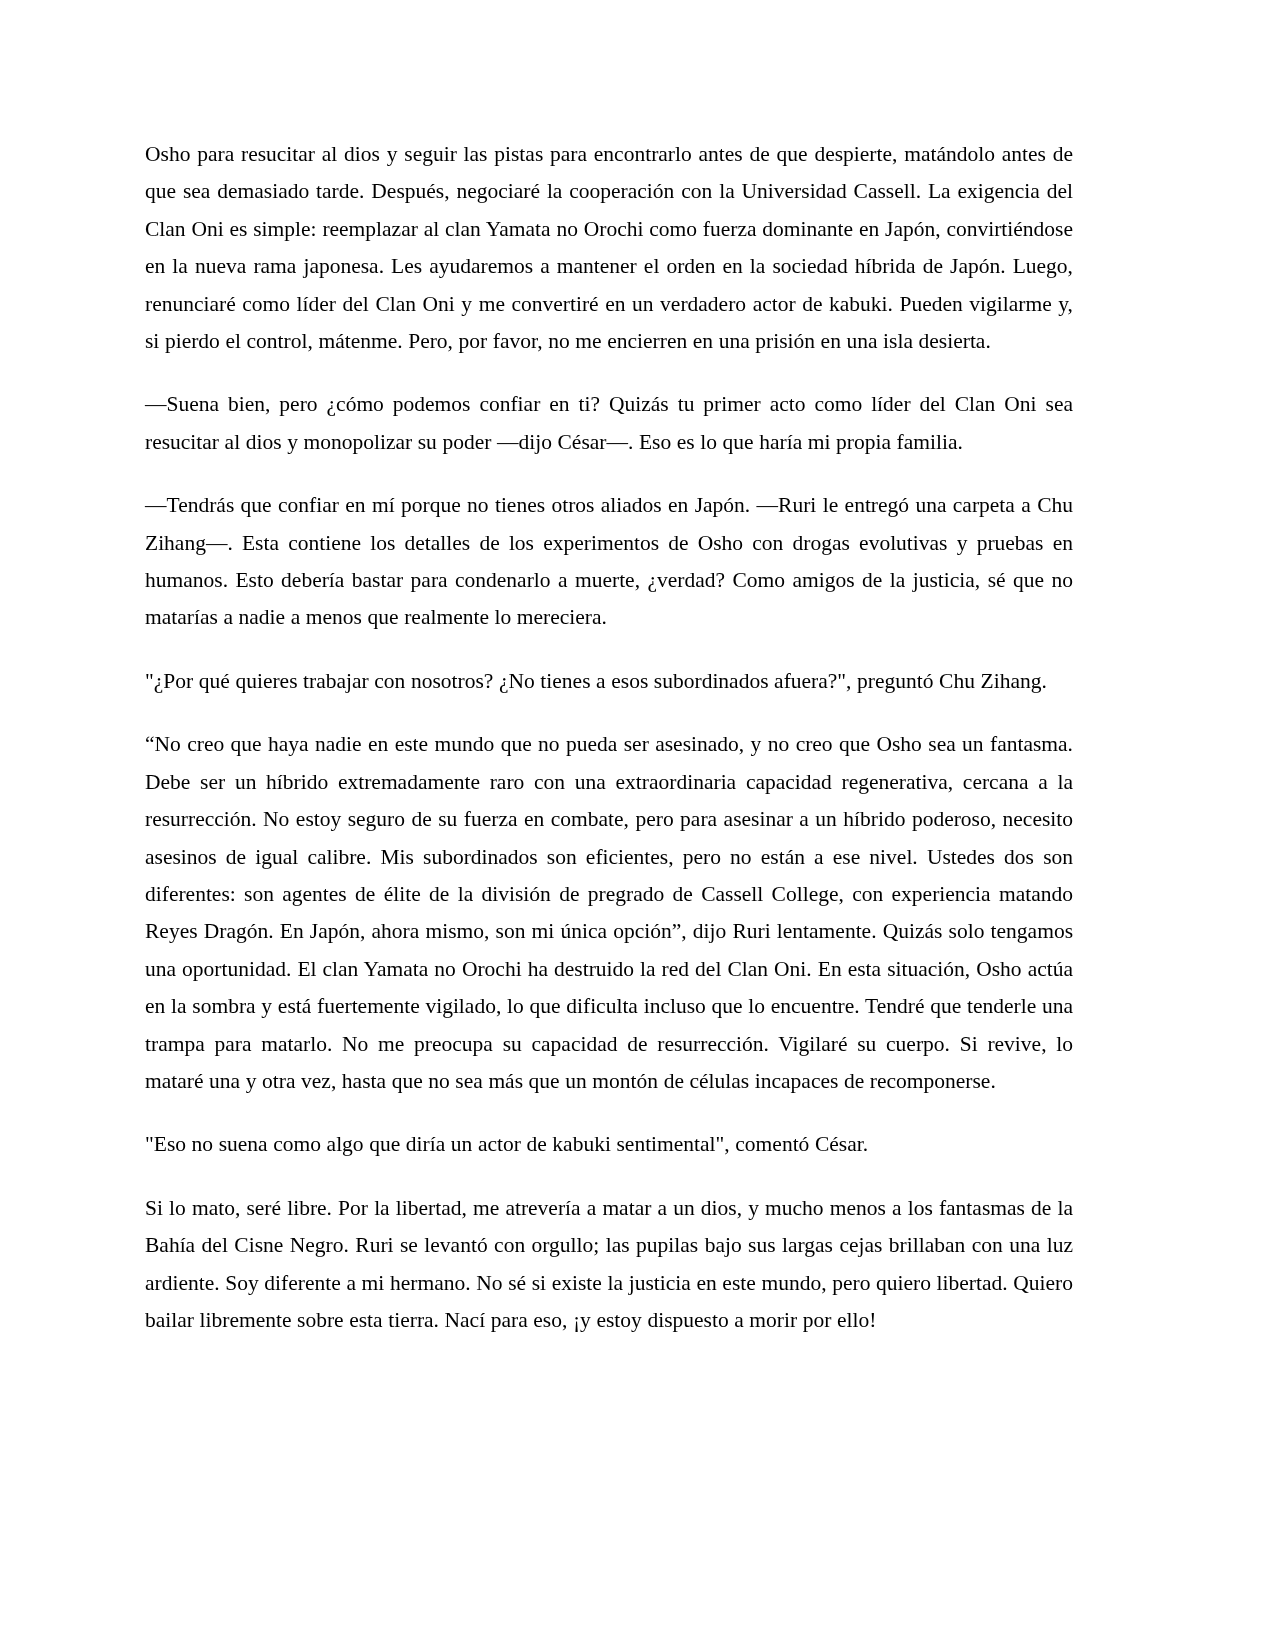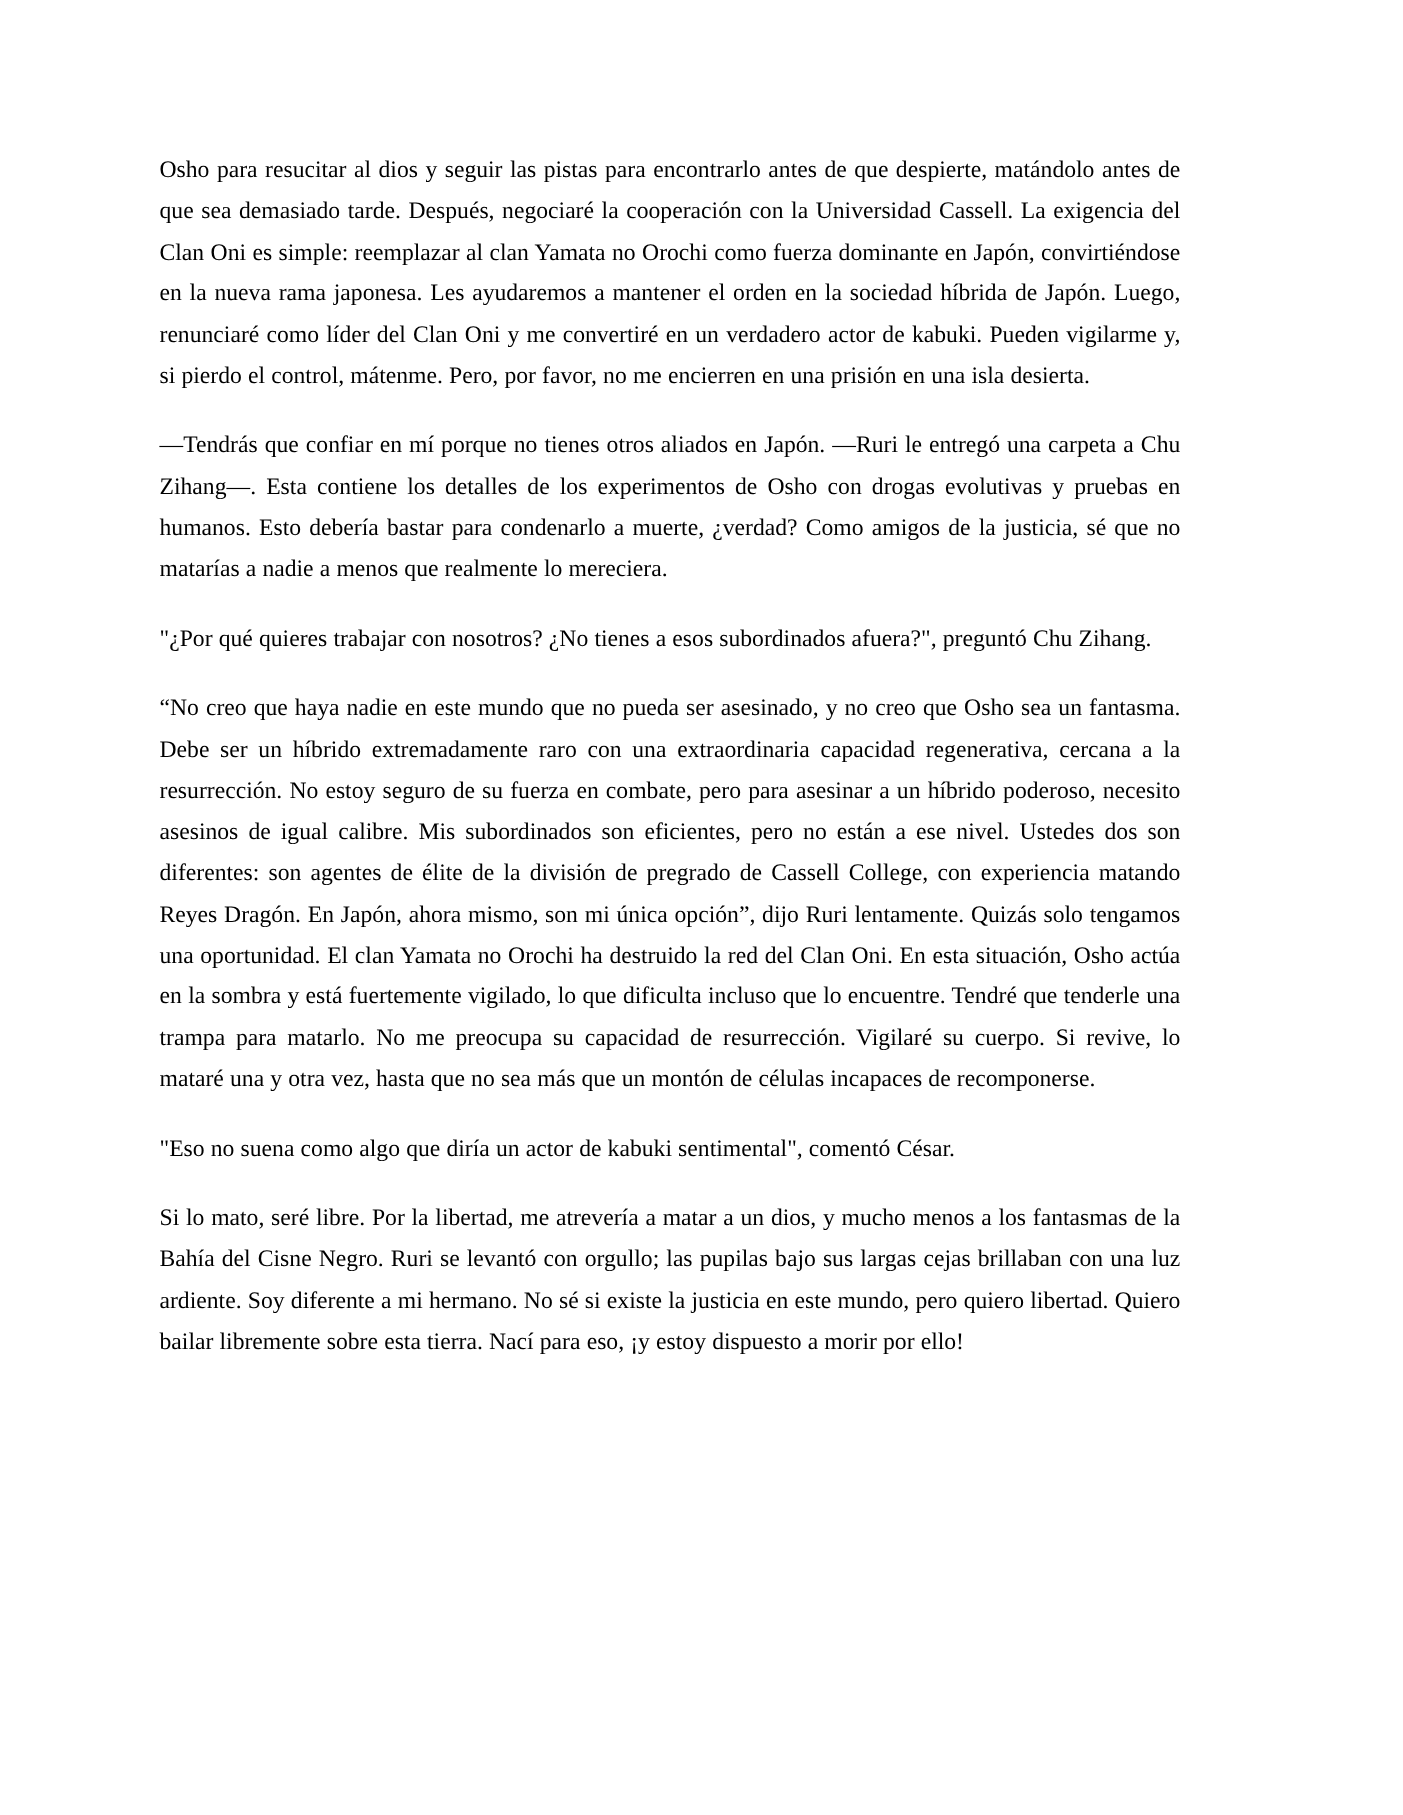--- a/index.html
+++ b/index.html
@@ -50,20 +50,21 @@
     color: #000000;
   }
 </style>
 </head>
 <body>
 
 <div class="page">
 
   <div class="text-column">
     <p class="para">Osho para resucitar al dios y seguir las pistas para encontrarlo antes de que despierte, matándolo antes de que sea demasiado tarde. Después, negociaré la cooperación con la Universidad Cassell. La exigencia del Clan Oni es simple: reemplazar al clan Yamata no Orochi como fuerza dominante en Japón, convirtiéndose en la nueva rama japonesa. Les ayudaremos a mantener el orden en la sociedad híbrida de Japón. Luego, renunciaré como líder del Clan Oni y me convertiré en un verdadero actor de kabuki. Pueden vigilarme y, si pierdo el control, mátenme. Pero, por favor, no me encierren en una prisión en una isla desierta.</p>
+    <p class="para">—Suena bien, pero ¿cómo podemos confiar en ti? Quizás tu primer acto como líder del Clan Oni sea resucitar al dios y monopolizar su poder —dijo César—. Eso es lo que haría mi propia familia.</p>
     <p class="para">—Tendrás que confiar en mí porque no tienes otros aliados en Japón. —Ruri le entregó una carpeta a Chu Zihang—. Esta contiene los detalles de los experimentos de Osho con drogas evolutivas y pruebas en humanos. Esto debería bastar para condenarlo a muerte, ¿verdad? Como amigos de la justicia, sé que no matarías a nadie a menos que realmente lo mereciera.</p>
     <p class="para">"¿Por qué quieres trabajar con nosotros? ¿No tienes a esos subordinados afuera?", preguntó Chu Zihang.</p>
     <p class="para">“No creo que haya nadie en este mundo que no pueda ser asesinado, y no creo que Osho sea un fantasma. Debe ser un híbrido extremadamente raro con una extraordinaria capacidad regenerativa, cercana a la resurrección. No estoy seguro de su fuerza en combate, pero para asesinar a un híbrido poderoso, necesito asesinos de igual calibre. Mis subordinados son eficientes, pero no están a ese nivel. Ustedes dos son diferentes: son agentes de élite de la división de pregrado de Cassell College, con experiencia matando Reyes Dragón. En Japón, ahora mismo, son mi única opción”, dijo Ruri lentamente. Quizás solo tengamos una oportunidad. El clan Yamata no Orochi ha destruido la red del Clan Oni. En esta situación, Osho actúa en la sombra y está fuertemente vigilado, lo que dificulta incluso que lo encuentre. Tendré que tenderle una trampa para matarlo. No me preocupa su capacidad de resurrección. Vigilaré su cuerpo. Si revive, lo mataré una y otra vez, hasta que no sea más que un montón de células incapaces de recomponerse.</p>
     <p class="para">"Eso no suena como algo que diría un actor de kabuki sentimental", comentó César.</p>
     <p class="para">Si lo mato, seré libre. Por la libertad, me atrevería a matar a un dios, y mucho menos a los fantasmas de la Bahía del Cisne Negro. Ruri se levantó con orgullo; las pupilas bajo sus largas cejas brillaban con una luz ardiente. Soy diferente a mi hermano. No sé si existe la justicia en este mundo, pero quiero libertad. Quiero bailar libremente sobre esta tierra. Nací para eso, ¡y estoy dispuesto a morir por ello!</p>
   </div>
 
   <div class="page-number">71</div>
 
 </div>

